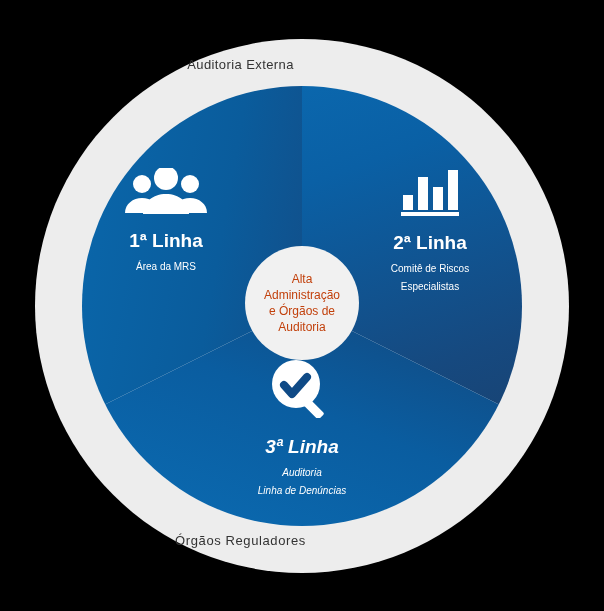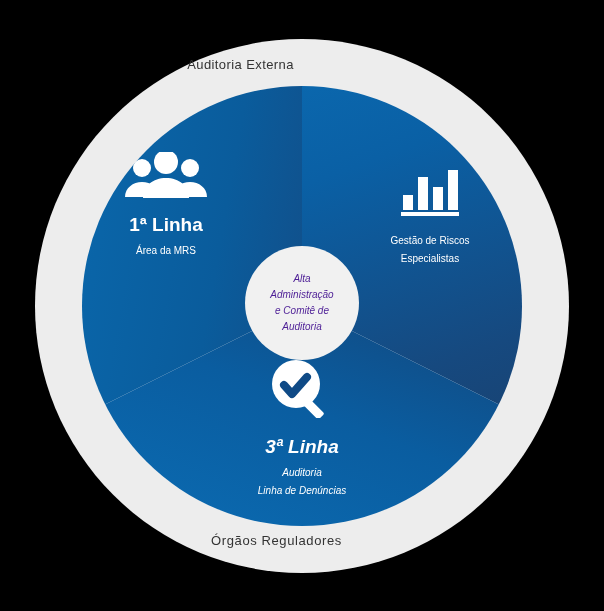--- a/index.html
+++ b/index.html
@@ -21,36 +21,36 @@
         clip-path:polygon(50% 50%, 50% -10%, -20% -10%, -20% 85%);}
   .seg2{background:linear-gradient(160deg,#0b6cb3 0%,#0a60a5 30%,#16497f 68%,#1b3c66 100%);
         clip-path:polygon(50% 50%, 50% -10%, 120% -10%, 120% 85%);}
   .seg3{background:linear-gradient(22deg,#0b6cb3 0%,#0a5da0 34%,#163f70 72%,#1b3a62 100%);
         clip-path:polygon(50% 50%, -20% 85%, -20% 120%, 120% 120%, 120% 85%);}
 
   
   .hub{position:absolute;left:245px;top:246px;width:114px;height:114px;
        border-radius:50%;background:#f1f1f1;
        display:flex;align-items:center;justify-content:center;}
-  .hub-text{color:#4c1d95;font-size:10px;line-height:16px;text-align:center;
-            padding:0 8px;font-style:italic;}
+  .hub-text{color:#c2410c;font-size:12px;line-height:16px;text-align:center;
+            padding:0 8px;}
 
   
   .ring-caption{position:absolute;width:481px;text-align:center;color:#333;
                 font-size:13px;letter-spacing:.4px;}
   .cap-top{top:57px;}
-  .cap-bottom{top:533px;padding-left:36px;}
+  .cap-bottom{top:533px;}
   .cap-bottom span{letter-spacing:.6px;}
 
   
   .block{position:absolute;text-align:center;color:#fff;}
   .block .title{font-weight:bold;font-size:19px;margin:0 0 6px 0;}
   .block .lines{font-size:10px;line-height:18px;}
 
-  .b1{left:66px;top:152px;width:200px;text-align:center;}
+  .b1{left:66px;top:168px;width:200px;text-align:center;}
   .b2{left:330px;top:168px;width:200px;}
   .b3{left:200px;top:360px;width:204px;font-style:italic;}
 
   .ico{display:block;margin:0 auto 12px auto;}
   .b3 .ico{margin-bottom:14px;}
 </style>
 </head>
 <body>
 
 <div id="stage">
@@ -60,21 +60,21 @@
   <div class="wheel">
     <div class="seg seg1"></div>
     <div class="seg seg2"></div>
     <div class="seg seg3"></div>
   </div>
 
   <div class="hub">
     <div class="hub-text">
       <div>Alta</div>
       <div>Administração</div>
-      <div>e Comitê de</div>
+      <div>e Órgãos de</div>
       <div>Auditoria</div>
     </div>
   </div>
 
   <div class="ring-caption cap-top">
     <span>Auditoria Externa</span>
   </div>
   <div class="ring-caption cap-bottom">
     <span>Órgãos  Reguladores</span>
   </div>
@@ -99,22 +99,23 @@
   <div class="block b2">
     <span class="ico">
       <svg width="58" height="48" viewBox="0 0 58 48" fill="#fff" aria-hidden="true">
         <rect x="2" y="27" width="10" height="15"></rect>
         <rect x="17" y="9" width="10" height="33"></rect>
         <rect x="32" y="19" width="10" height="23"></rect>
         <rect x="47" y="2" width="10" height="40"></rect>
         <rect x="0" y="44" width="58" height="4"></rect>
       </svg>
     </span>
+    <div class="title">2ª Linha</div>
     <div class="lines">
-      <div>Gestão de Riscos</div>
+      <div>Comitê de Riscos</div>
       <div>Especialistas</div>
     </div>
   </div>
 
   <div class="block b3">
     <span class="ico">
       <svg width="62" height="58" viewBox="0 0 62 58" aria-hidden="true">
         <circle cx="25" cy="24" r="24" fill="#fff"></circle>
         <path d="M13 25l8 9 15-17" fill="none" stroke="#0f4a86" stroke-width="8" stroke-linecap="round" stroke-linejoin="round"></path>
         <rect x="38" y="38" width="22" height="9" rx="2" fill="#fff" transform="rotate(45 38 38)"></rect>

